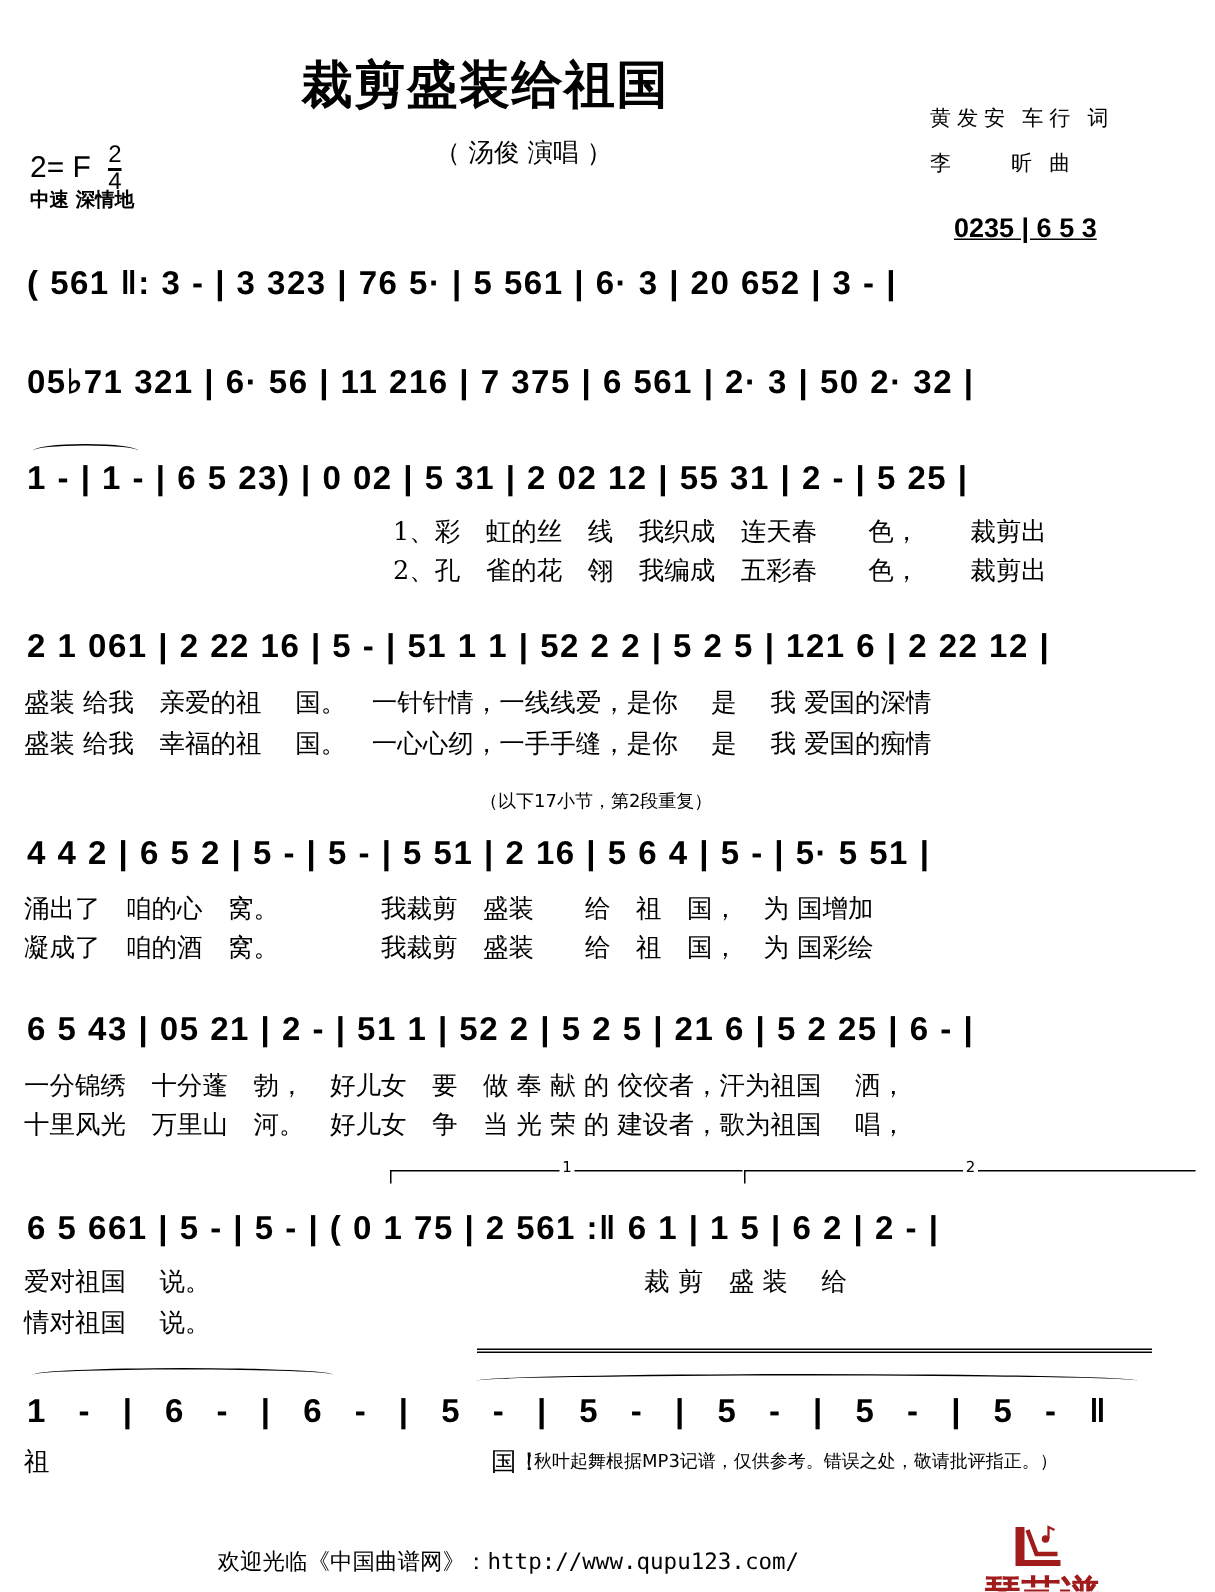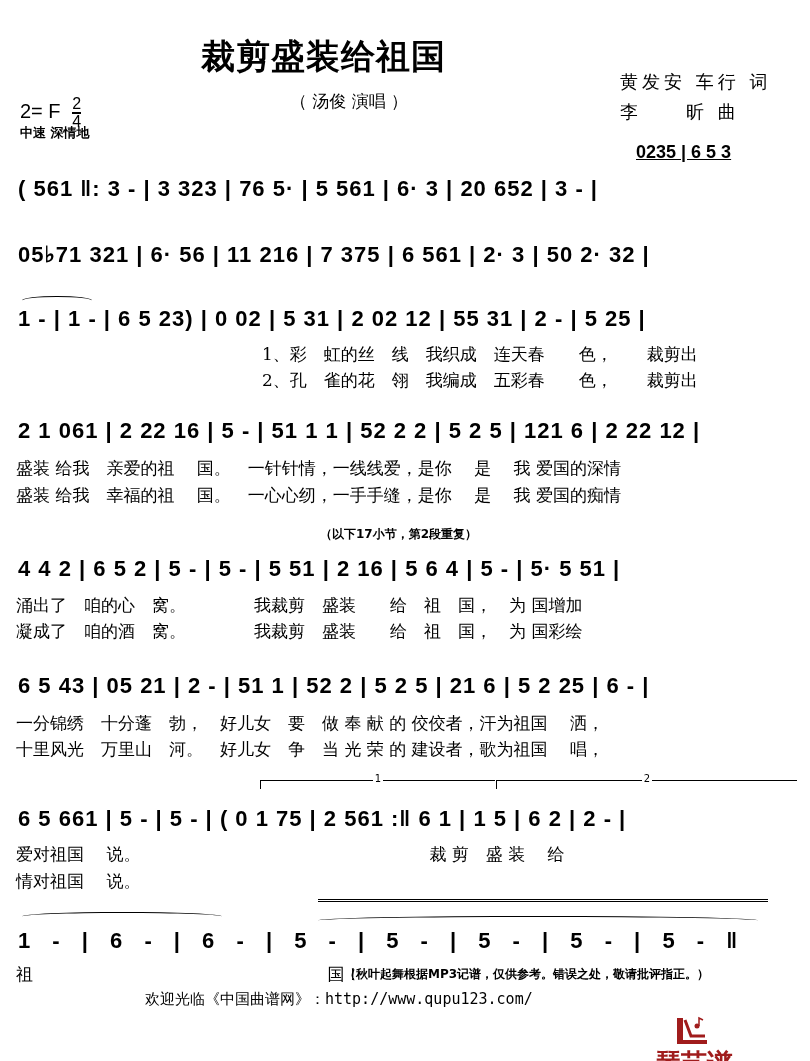--- a/index.html
+++ b/index.html
@@ -1,27 +1,27 @@
 <!DOCTYPE html>
 <html><head>
 <meta charset="utf-8">
 <style>
   html, body { margin: 0; padding: 0; background: #ffffff; }
   body { width: 810px; height: 1061px; position: relative; overflow: hidden; font-family: "DejaVu Sans", sans-serif; color: #000; }
   .abs { position: absolute; }
   .title { left: 0; width: 647px; top: 34px; text-align: center; font-size: 34px; font-weight: bold; letter-spacing: 1px; font-family: "DejaVu Sans", sans-serif; }
   .singer { left: 0; width: 698px; top: 90px; text-align: center; font-size: 17px; }
-  .credit { font-size: 18px; letter-spacing: 4px; }
+  .credit { font-size: 14px; letter-spacing: 4px; font-family: Liberation Serif, serif; }
   .key { left: 20px; top: 96px; font-size: 20px; font-family: "Liberation Sans", sans-serif; }
   .timesig { display: inline-block; vertical-align: middle; text-align: center; font-size: 16px; line-height: 16px; margin-left: 6px; }
   .timesig .num { border-bottom: 2px solid #000; display: block; }
   .tempo { left: 20px; top: 124px; font-size: 13px; font-weight: bold; }
   .staff { left: 0; width: 810px; font-family: "Liberation Sans", sans-serif; font-weight: bold; font-size: 22px; white-space: pre; letter-spacing: 1px; }
   .lyric { left: 0; width: 810px; font-family: "DejaVu Serif", serif; font-size: 17px; white-space: pre; }
-  .note-small { left: 0; font-size: 12px; font-weight: bold; }
+  .note-small { left: 0; font-size: 12px; font-weight: normal; }
   .ossia { font-family: "Liberation Sans", sans-serif; font-weight: bold; font-size: 18px; white-space: pre; text-decoration: underline; }
   .volta { border-top: 1px solid #000; height: 8px; font-size: 10px; text-align: center; }
   .volta span { background: #fff; position: relative; top: -8px; padding: 0 2px; }
   .footer { font-family: "DejaVu Sans Mono", monospace; font-size: 15px; }
   .logo { left: 655px; top: 1016px; color: #a01c1c; font-weight: bold; font-size: 26px; font-family: "DejaVu Sans", sans-serif; display: flex; align-items: center; flex-direction: column; }
   .logo-mark { width: 34px; height: 30px; margin-right: 4px; }
   .tie { border-top: 1.5px solid #000; border-radius: 50% 50% 0 0; height: 8px; }
 </style>
 </head>
 <body>
@@ -69,21 +69,21 @@
 <div class="abs lyric" style="top:843px;left:16px;">爱对祖国　 说。　　　　　　　　　　　　　　　　　裁 剪　盛 装　 给</div>
 <div class="abs lyric" style="top:870px;left:16px;">情对祖国　 说。</div>
 
 <div class="abs" style="left:318px;top:899px;width:450px;border-top:3px double #000;"></div>
 <div class="abs tie" style="left:22px;top:912px;width:200px;"></div>
 <div class="abs tie" style="left:318px;top:916px;width:440px;"></div>
 <div class="abs staff" style="top:928px;left:18px;word-spacing:14px;">1 - | 6 - | 6 - | 5 - | 5 - | 5 - | 5 - | 5 - ‖</div>
 <div class="abs lyric" style="top:963px;left:16px;">祖　　　　　　　　　　　　　　　　　 国！</div>
 <div class="abs note-small" style="top:966px;left:344px;font-size:12px;">（秋叶起舞根据MP3记谱，仅供参考。错误之处，敬请批评指正。）</div>
 
-<div class="abs footer" style="left:145px;top:990px;">欢迎光临《中国曲谱网》：http://www.qupu123.com/</div>
+<div class="abs footer" style="left:145px;top:1032px;">欢迎光临《中国曲谱网》：http://www.qupu123.com/</div>
 
 <div class="abs logo">
   <svg class="logo-mark" viewBox="0 0 34 30">
     <path d="M2 2 L2 28 L32 28 L32 24 L8 24 L8 2 Z" fill="#a01c1c"></path>
     <path d="M10 4 L16 20 L30 20" stroke="#a01c1c" stroke-width="3" fill="none"></path>
     <circle cx="22" cy="10" r="2.5" fill="#a01c1c"></circle>
     <path d="M24 10 L24 2 L28 4" stroke="#a01c1c" stroke-width="1.5" fill="none"></path>
   </svg>
   <span>琴艺谱</span>
 </div>

